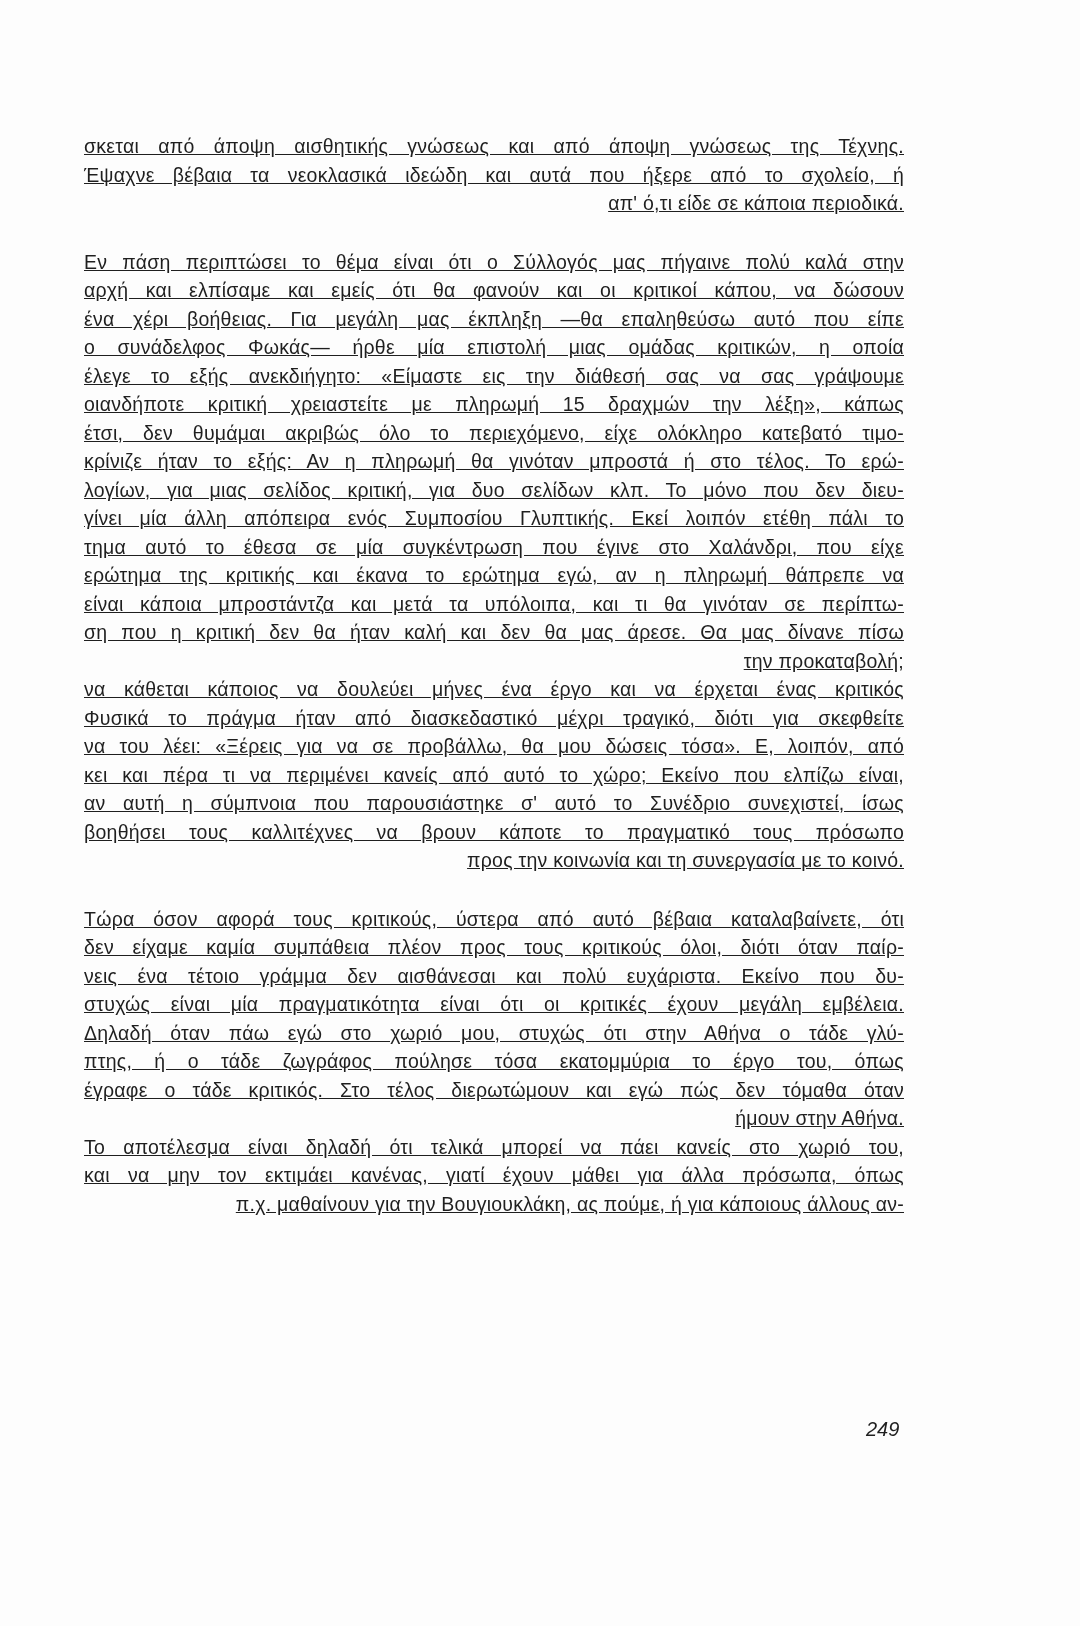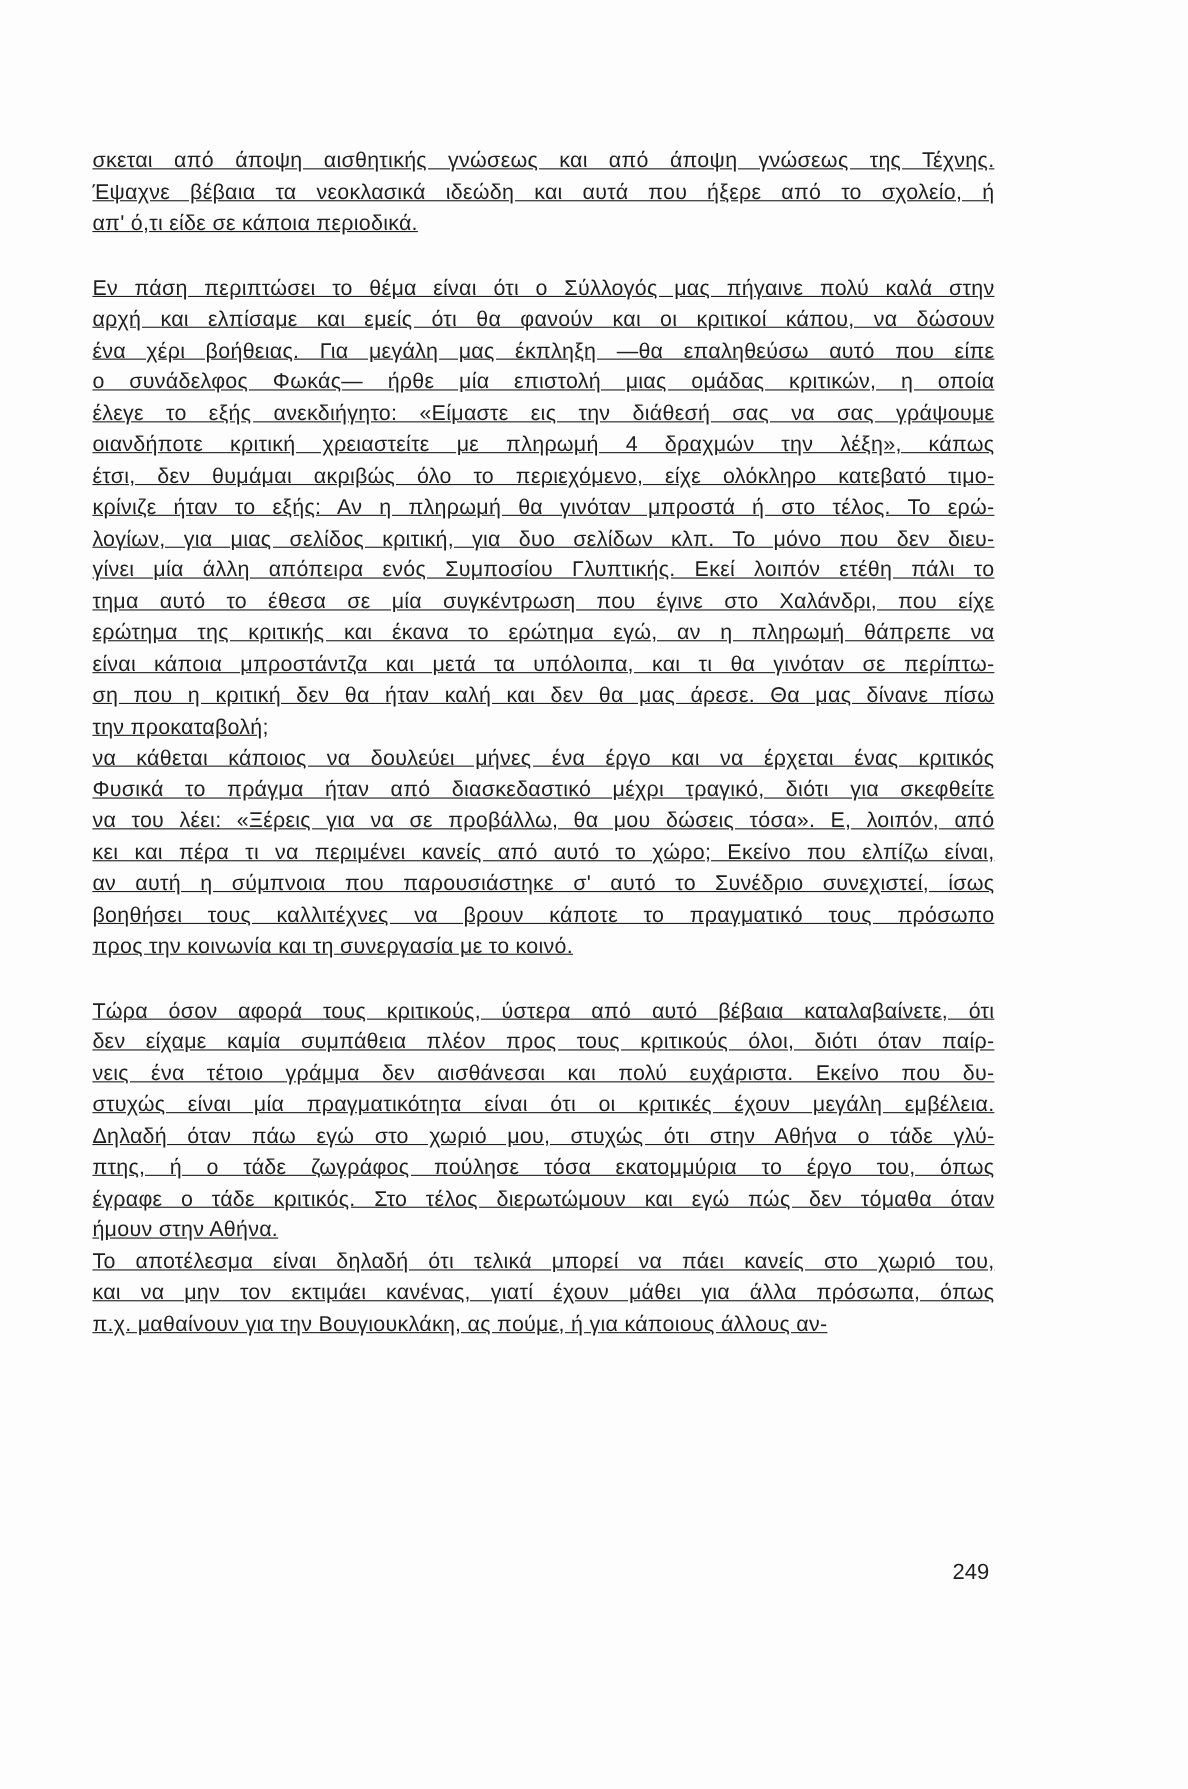--- a/index.html
+++ b/index.html
@@ -10,45 +10,46 @@
       font-family: "Liberation Sans", "DejaVu Sans", sans-serif;
       color: #1f1f1f;
     }
     .page { position: absolute; left: 84px; top: 132px; width: 820px; text-decoration: underline; }
     .line {
       display: block;
       height: 28.5px; line-height: 28.5px;
       font-size: 19.5px;
       white-space: nowrap;
       letter-spacing: 0.25px;
+      text-align: right;
     }
     .line.just { text-align: justify; text-align-last: justify; }
     .para-gap { height: 30px; }
     .page-number {
       position: absolute; left: 866px; top: 1418px;
-      font-size: 20px; color: #1f1f1f;
+      font-size: 20px; color: #1f1f1f; font-style: italic;
     }
   </style>
 </head>
 <body>
 
 <div class="page" id="doc">
     <div class="paragraph">
       <span class="line just">σκεται από άποψη αισθητικής γνώσεως και από άποψη γνώσεως της Τέχνης.</span>
       <span class="line just">Έψαχνε βέβαια τα νεοκλασικά ιδεώδη και αυτά που ήξερε από το σχολείο, ή</span>
       <span class="line">απ' ό,τι είδε σε κάποια περιοδικά.</span>
     </div>
     <div class="para-gap"></div>
     <div class="paragraph">
       <span class="line just">Εν πάση περιπτώσει το θέμα είναι ότι ο Σύλλογός μας πήγαινε πολύ καλά στην</span>
       <span class="line just">αρχή και ελπίσαμε και εμείς ότι θα φανούν και οι κριτικοί κάπου, να δώσουν</span>
       <span class="line just">ένα χέρι βοήθειας. Για μεγάλη μας έκπληξη —θα επαληθεύσω αυτό που είπε</span>
       <span class="line just">ο συνάδελφος Φωκάς— ήρθε μία επιστολή μιας ομάδας κριτικών, η οποία</span>
       <span class="line just">έλεγε το εξής ανεκδιήγητο: «Είμαστε εις την διάθεσή σας να σας γράψουμε</span>
-      <span class="line just">οιανδήποτε κριτική χρειαστείτε  με πληρωμή 4 δραχμών την λέξη», κάπως</span>
+      <span class="line just">οιανδήποτε κριτική χρειαστείτε  με πληρωμή 15 δραχμών την λέξη», κάπως</span>
       <span class="line just">έτσι, δεν θυμάμαι ακριβώς όλο το περιεχόμενο, είχε ολόκληρο κατεβατό τιμο-</span>
       <span class="line just">κρίνιζε ήταν το εξής: Αν η πληρωμή θα γινόταν μπροστά ή στο τέλος. Το ερώ-</span>
       <span class="line just">λογίων, για μιας σελίδος κριτική, για δυο σελίδων κλπ. Το μόνο που δεν διευ-</span>
       <span class="line just">γίνει μία άλλη απόπειρα ενός Συμποσίου Γλυπτικής. Εκεί λοιπόν ετέθη πάλι το</span>
       <span class="line just">τημα αυτό το έθεσα σε μία συγκέντρωση που έγινε στο Χαλάνδρι, που είχε</span>
       <span class="line just">ερώτημα της κριτικής και έκανα το ερώτημα εγώ, αν η πληρωμή θάπρεπε να</span>
       <span class="line just">είναι κάποια μπροστάντζα και μετά τα υπόλοιπα, και τι θα γινόταν σε περίπτω-</span>
       <span class="line just">ση που η κριτική δεν θα ήταν καλή και δεν θα μας άρεσε. Θα μας δίνανε πίσω</span>
       <span class="line">την προκαταβολή;</span>
       <span class="line just">να κάθεται κάποιος να δουλεύει μήνες ένα έργο και να έρχεται ένας κριτικός</span>

